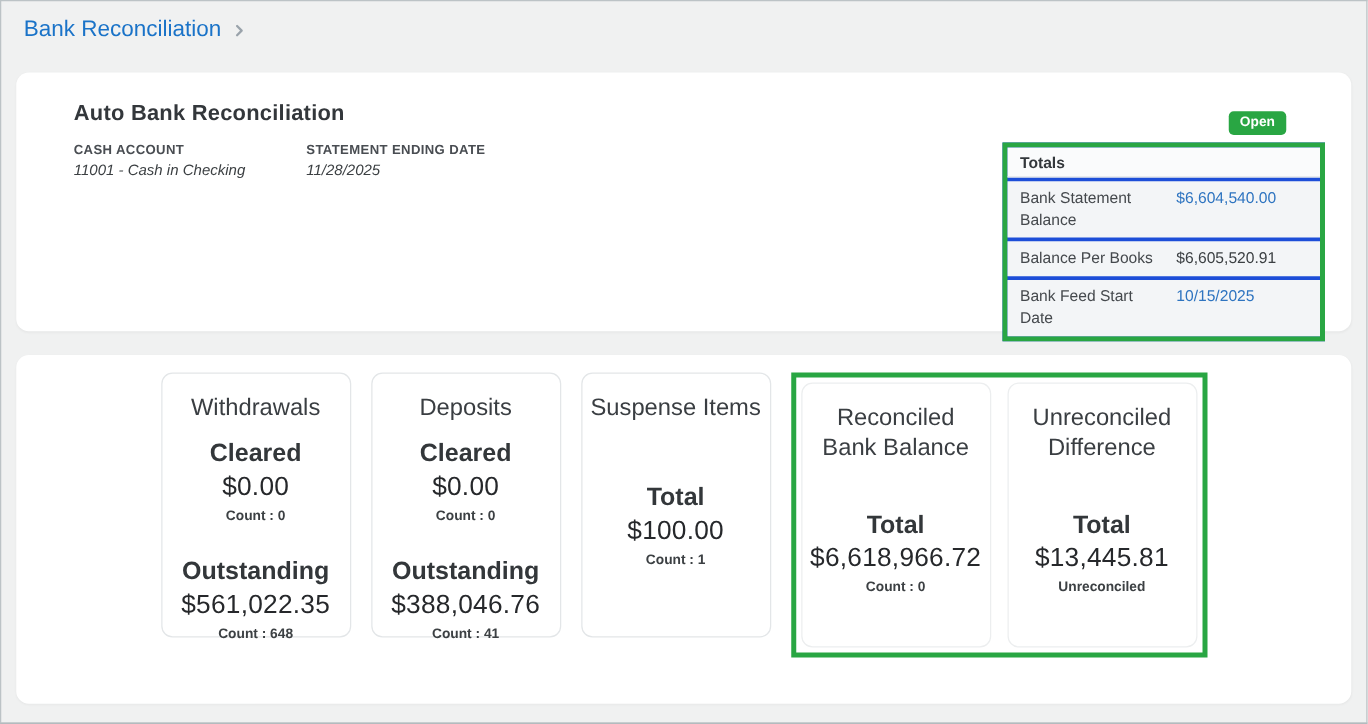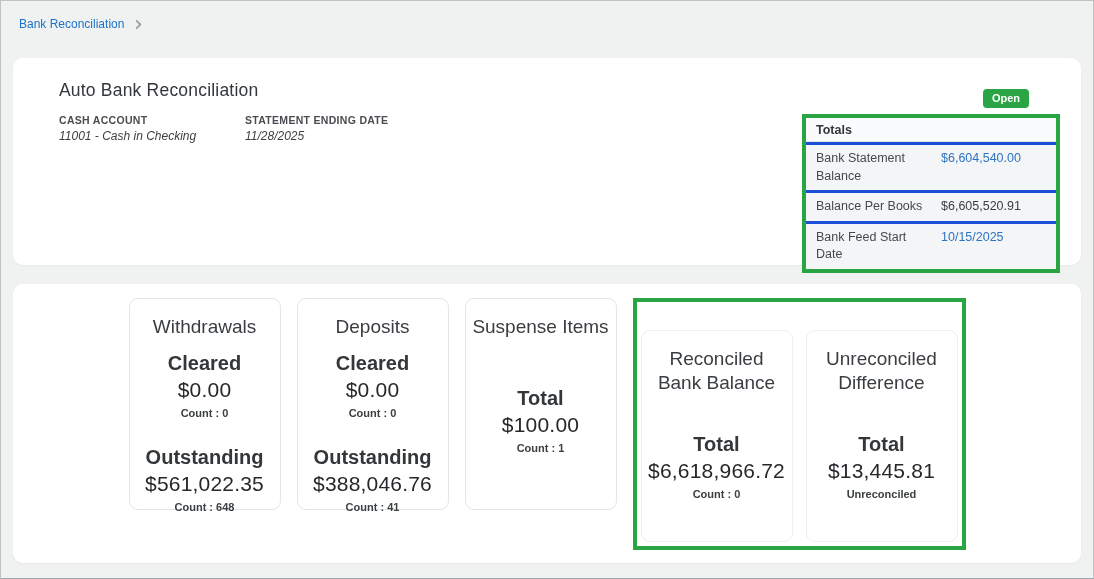--- a/index.html
+++ b/index.html
@@ -13,37 +13,37 @@
     overflow: hidden;
     color: #3c4043;
   }
 
   
   .breadcrumb {
     display: flex; align-items: center; gap: 9px;
     padding: 13px 0 0 18px; height: 32px;
   }
   .crumb-link {
-    color: #1a73c8; font-size: 12px; text-decoration: none; cursor: pointer;
+    color: #1a73c8; font-size: 18px; text-decoration: none; cursor: pointer;
   }
   .chev-icon { width: 11px; height: 11px; display: inline-block; margin-top: 1px; }
 
   
   .card {
     background: #ffffff; border-radius: 10px;
     margin: 0 12px; position: relative;
     box-shadow: 0 1px 2px rgba(0,0,0,0.04);
   }
   .card-top { margin-top: 25px; height: 207px; }
   .card-bottom { margin-top: 19px; height: 279px; }
 
   
   .page-title {
     position: absolute; top: 22px; left: 46px;
-    font-size: 17.5px; font-weight: 400; color: #33373b;
+    font-size: 17.5px; font-weight: 700; color: #33373b;
     letter-spacing: 0.2px;
   }
   .fields { position: absolute; top: 56px; left: 46px; display: flex; }
   .field-1 { width: 186px; }
   .f-label {
     font-size: 10.5px; font-weight: 700; color: #494d52;
     letter-spacing: 0.3px; margin-bottom: 3px;
   }
   .f-value { font-size: 12px; color: #3c4043; font-style: italic; }
 
@@ -96,21 +96,21 @@
     width: 112px; height: 1px; background: #d9dcde; border: none;
     margin: 14px 0 13px;
   }
   .spacer-a { flex: 1; }
   .spacer-b { flex: 1.25; }
 
   .highlight-wrap {
     border: 4px solid #29a643; padding: 4px;
     display: flex; gap: 13px; background: transparent;
   }
-  .highlight-wrap .tile { border-color: #eceeef; margin-top: 24px; }
+  .highlight-wrap .tile { border-color: #eceeef; }
 </style>
 </head>
 <body>
 
 <div class="breadcrumb">
   <a class="crumb-link">Bank Reconciliation</a>
   <svg class="chev-icon" viewBox="0 0 12 12">
     <path d="M4 2 L8 6 L4 10" fill="none" stroke="#9aa3ab" stroke-width="2" stroke-linecap="round" stroke-linejoin="round"></path>
   </svg>
 </div>

